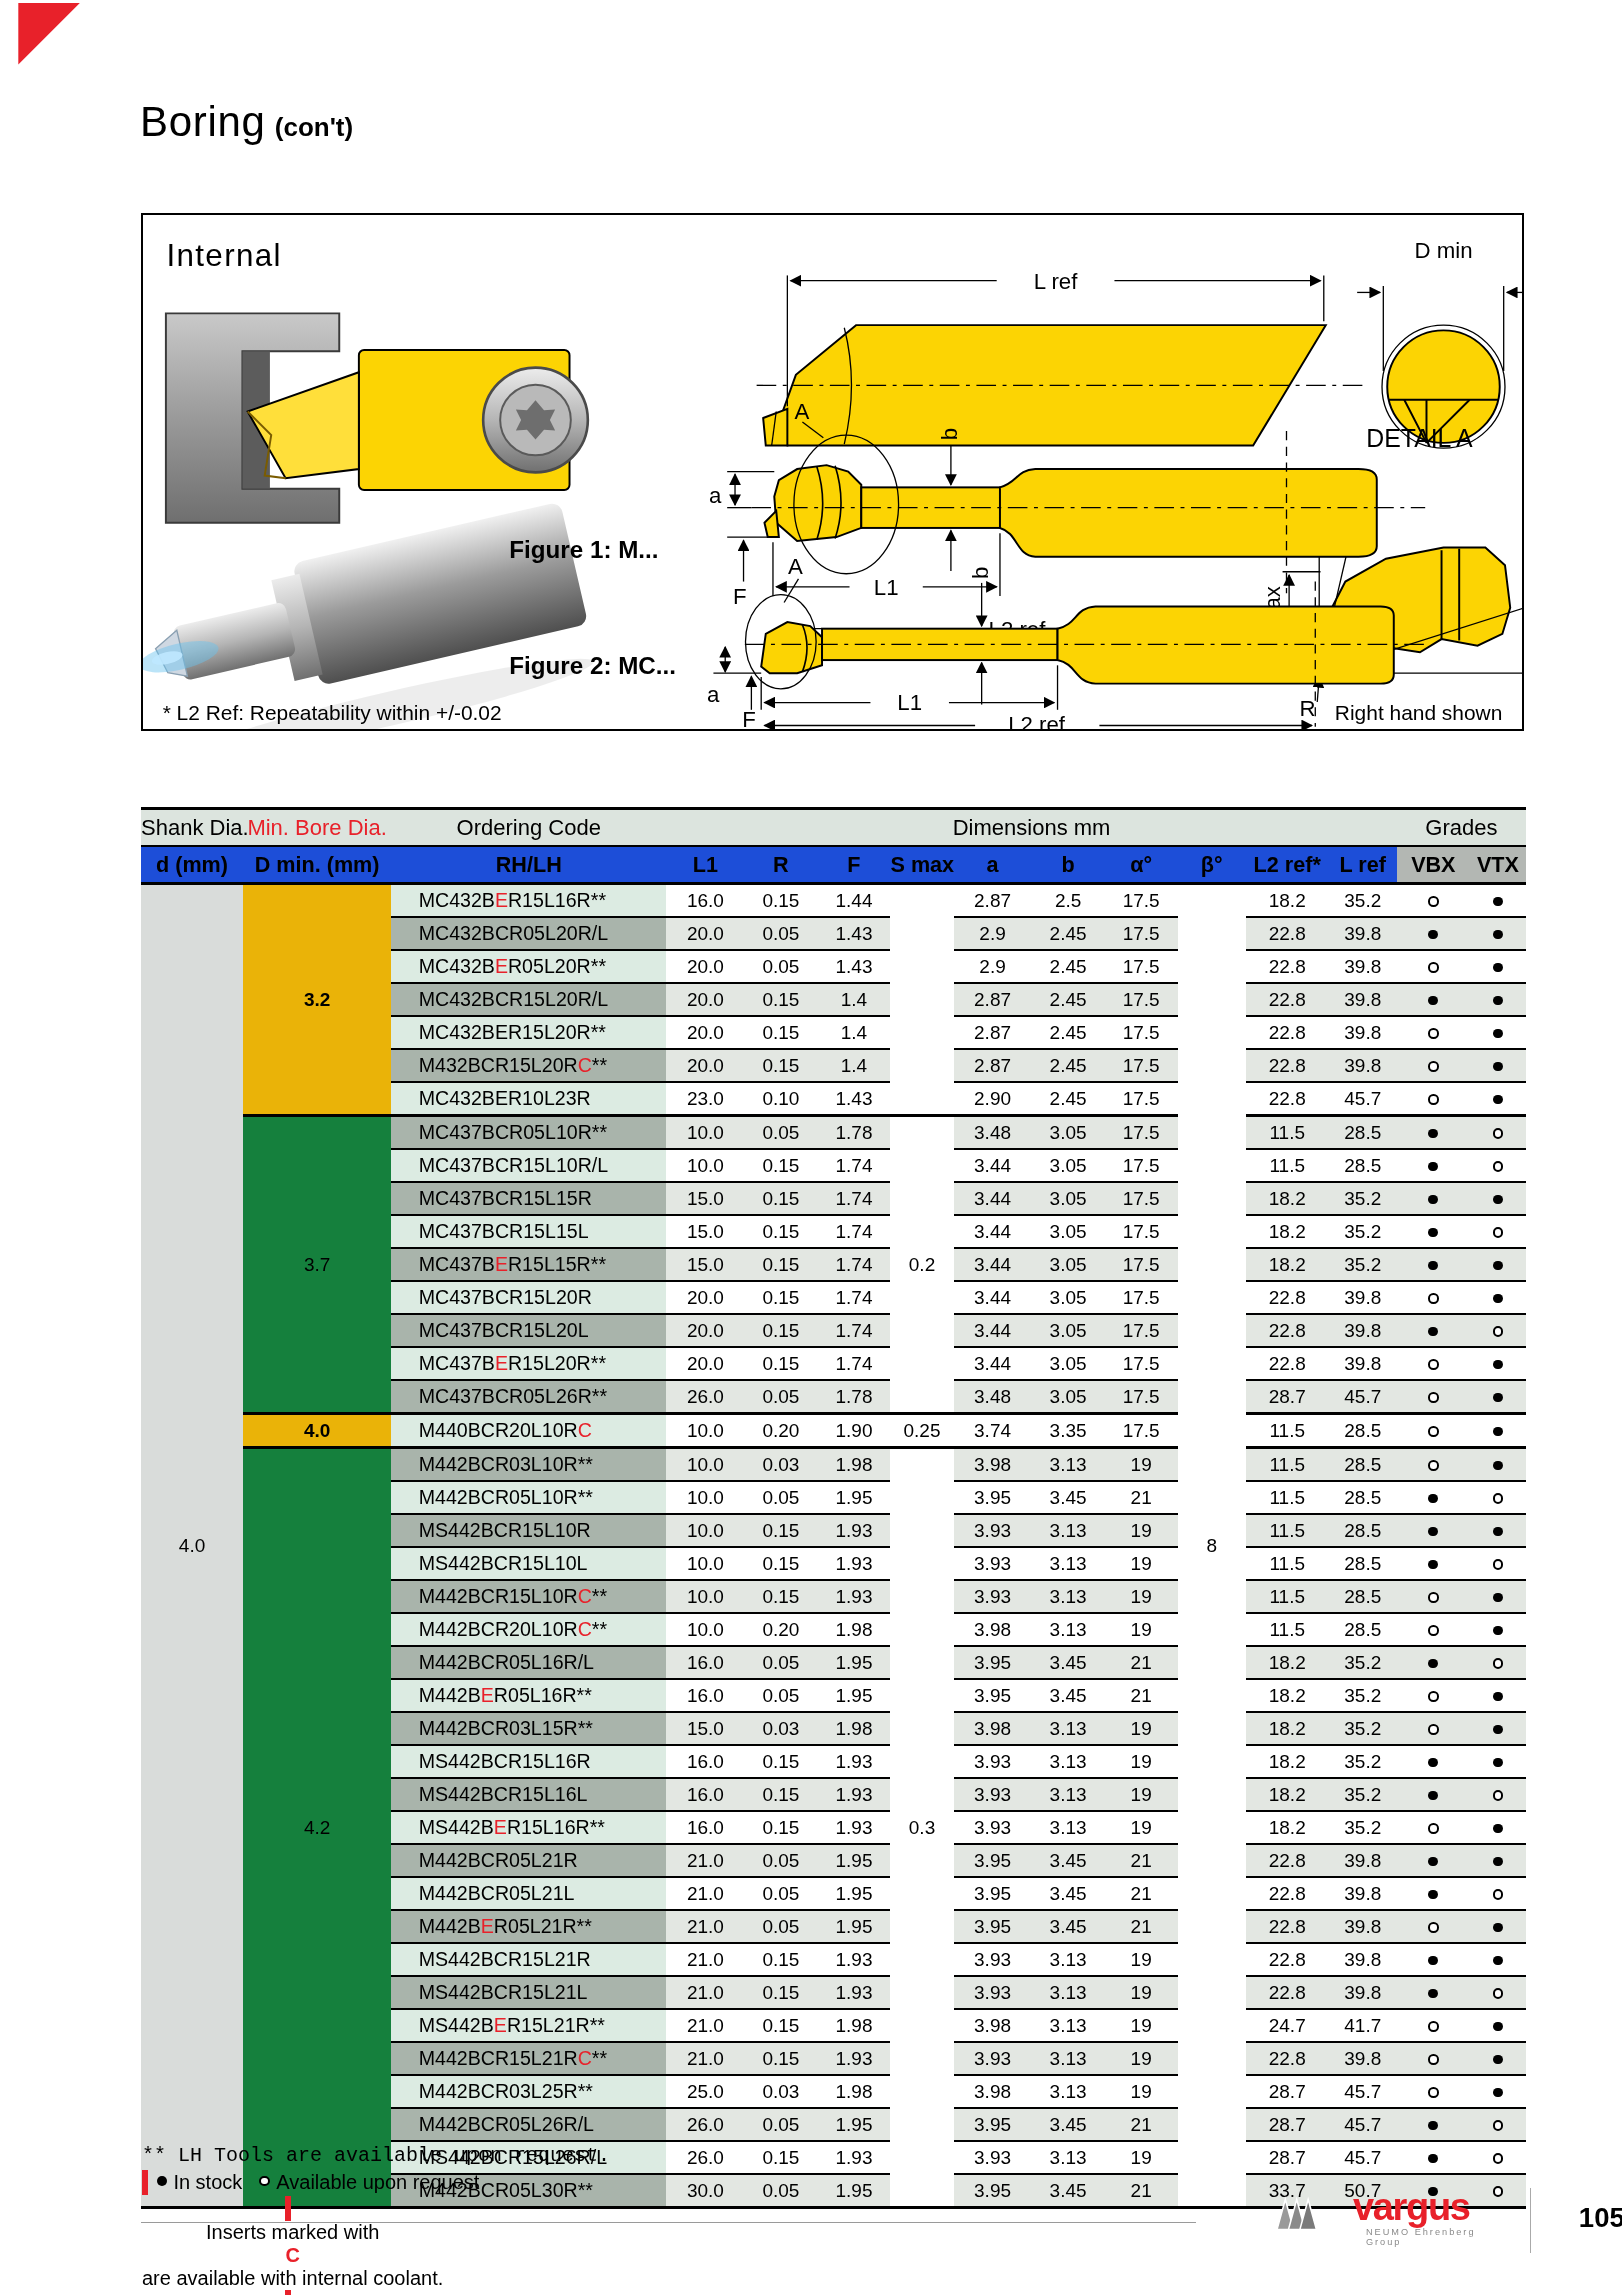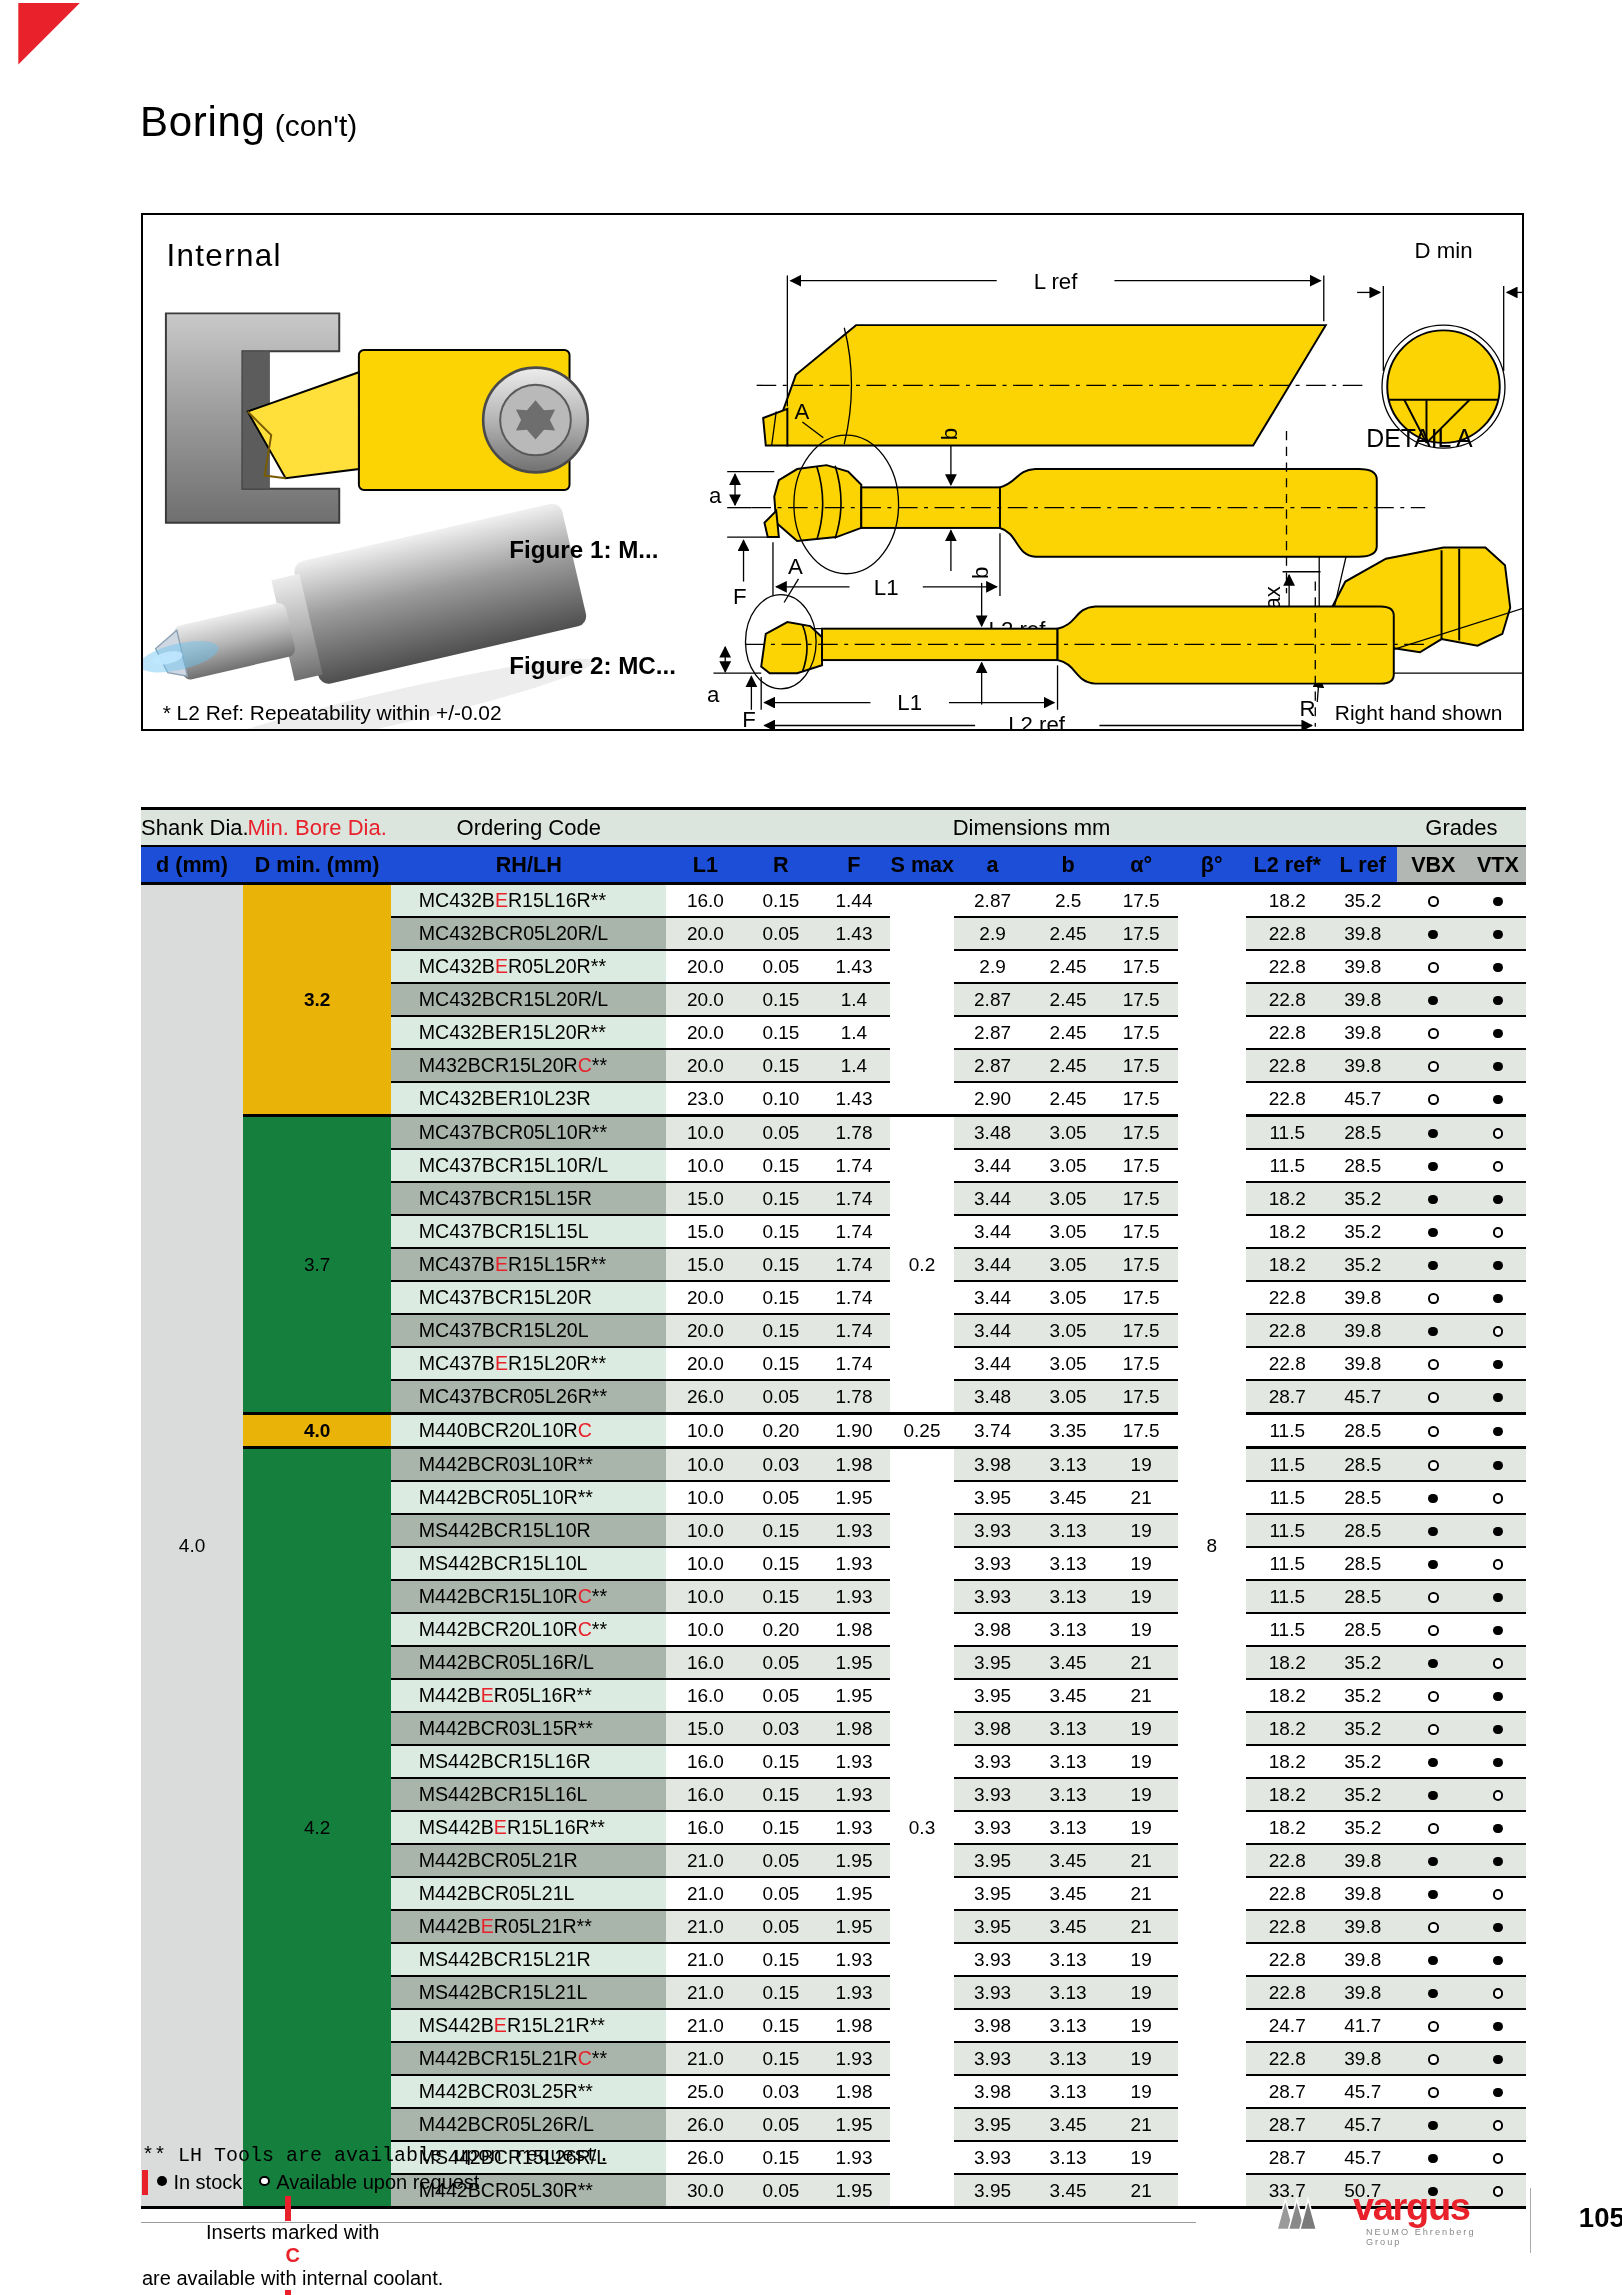--- a/index.html
+++ b/index.html
@@ -2,21 +2,21 @@
 <html style="font-size:10.5px"><head>
 <meta charset="utf-8">
 <style>
   html,body{margin:0;padding:0;background:#ffffff;}
   .page{position:relative;width:1623px;height:2295px;background:#fff;
         font-family:"Liberation Sans", sans-serif;color:#000;overflow:hidden;}
   .corner-tri{position:absolute;left:18.3px;top:2.6px;width:62px;height:62px;
         background:#e8212a;clip-path:polygon(0 0,100% 0,0 100%);}
   .title{position:absolute;left:140px;top:98px;white-space:nowrap;}
   .title .big{font-size:42px;font-weight:normal;letter-spacing:0.7px;}
-  .title .small{font-size:30px;font-weight:400;margin-left:9.2px;}
+  .title .small{font-size:26px;font-weight:700;margin-left:9.2px;}
 
   .figbox{position:absolute;left:141px;top:213px;width:1379px;height:514px;
           border:2.6px solid #000;background:#fff;}
 
   .catalog-table{position:absolute;left:141px;top:807px;border-collapse:collapse;
           table-layout:fixed;width:1385px;border-bottom:3.9px solid #000;}
   .catalog-table th,.catalog-table td{padding:0;margin:0;text-align:center;vertical-align:middle;
           white-space:nowrap;overflow:visible;}
   .catalog-table thead th{height:35px;font-size:22px;font-weight:400;background:#dce4de;
           border-top:3.9px solid #000;border-bottom:2px solid #000;}

